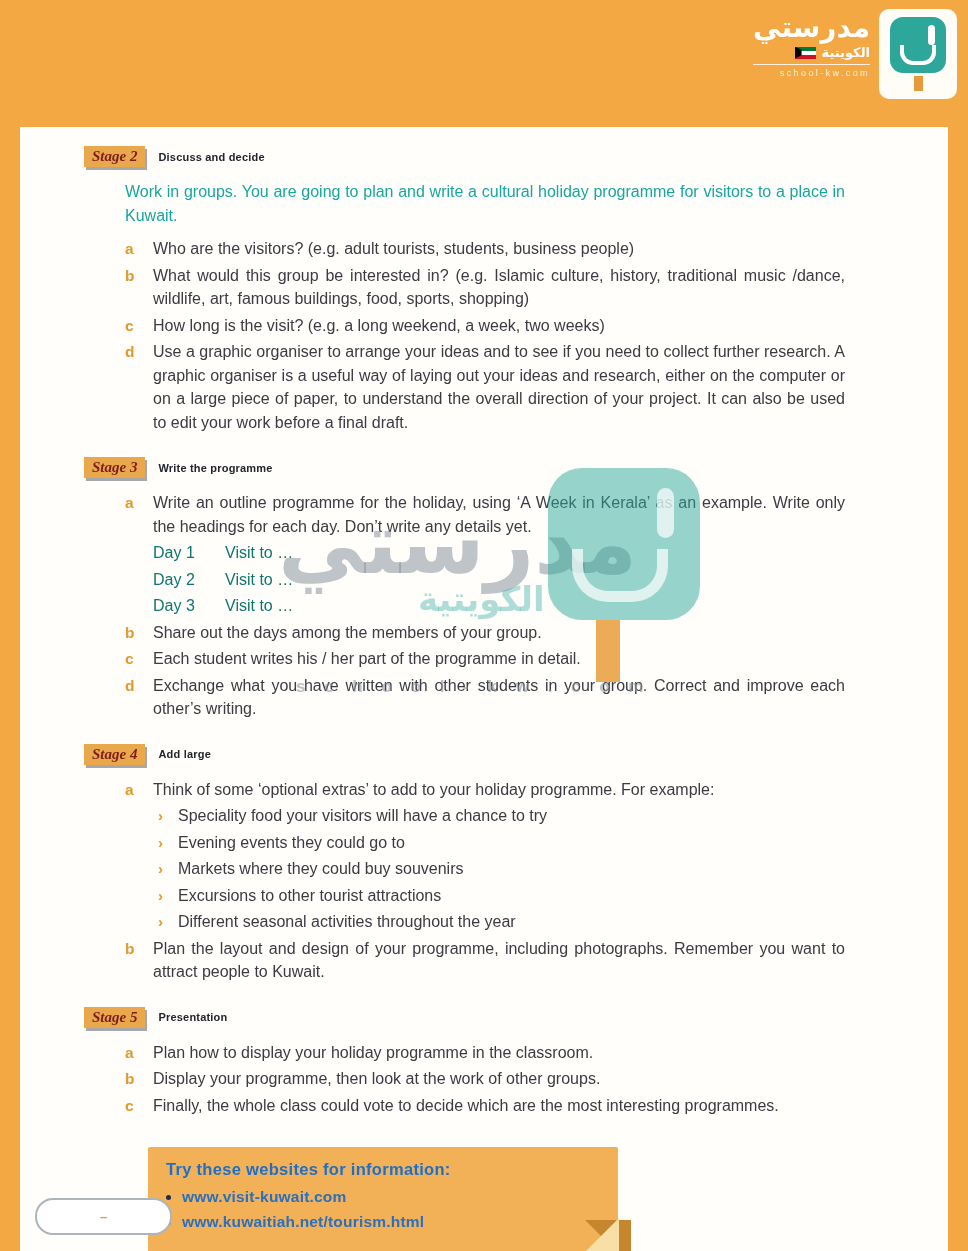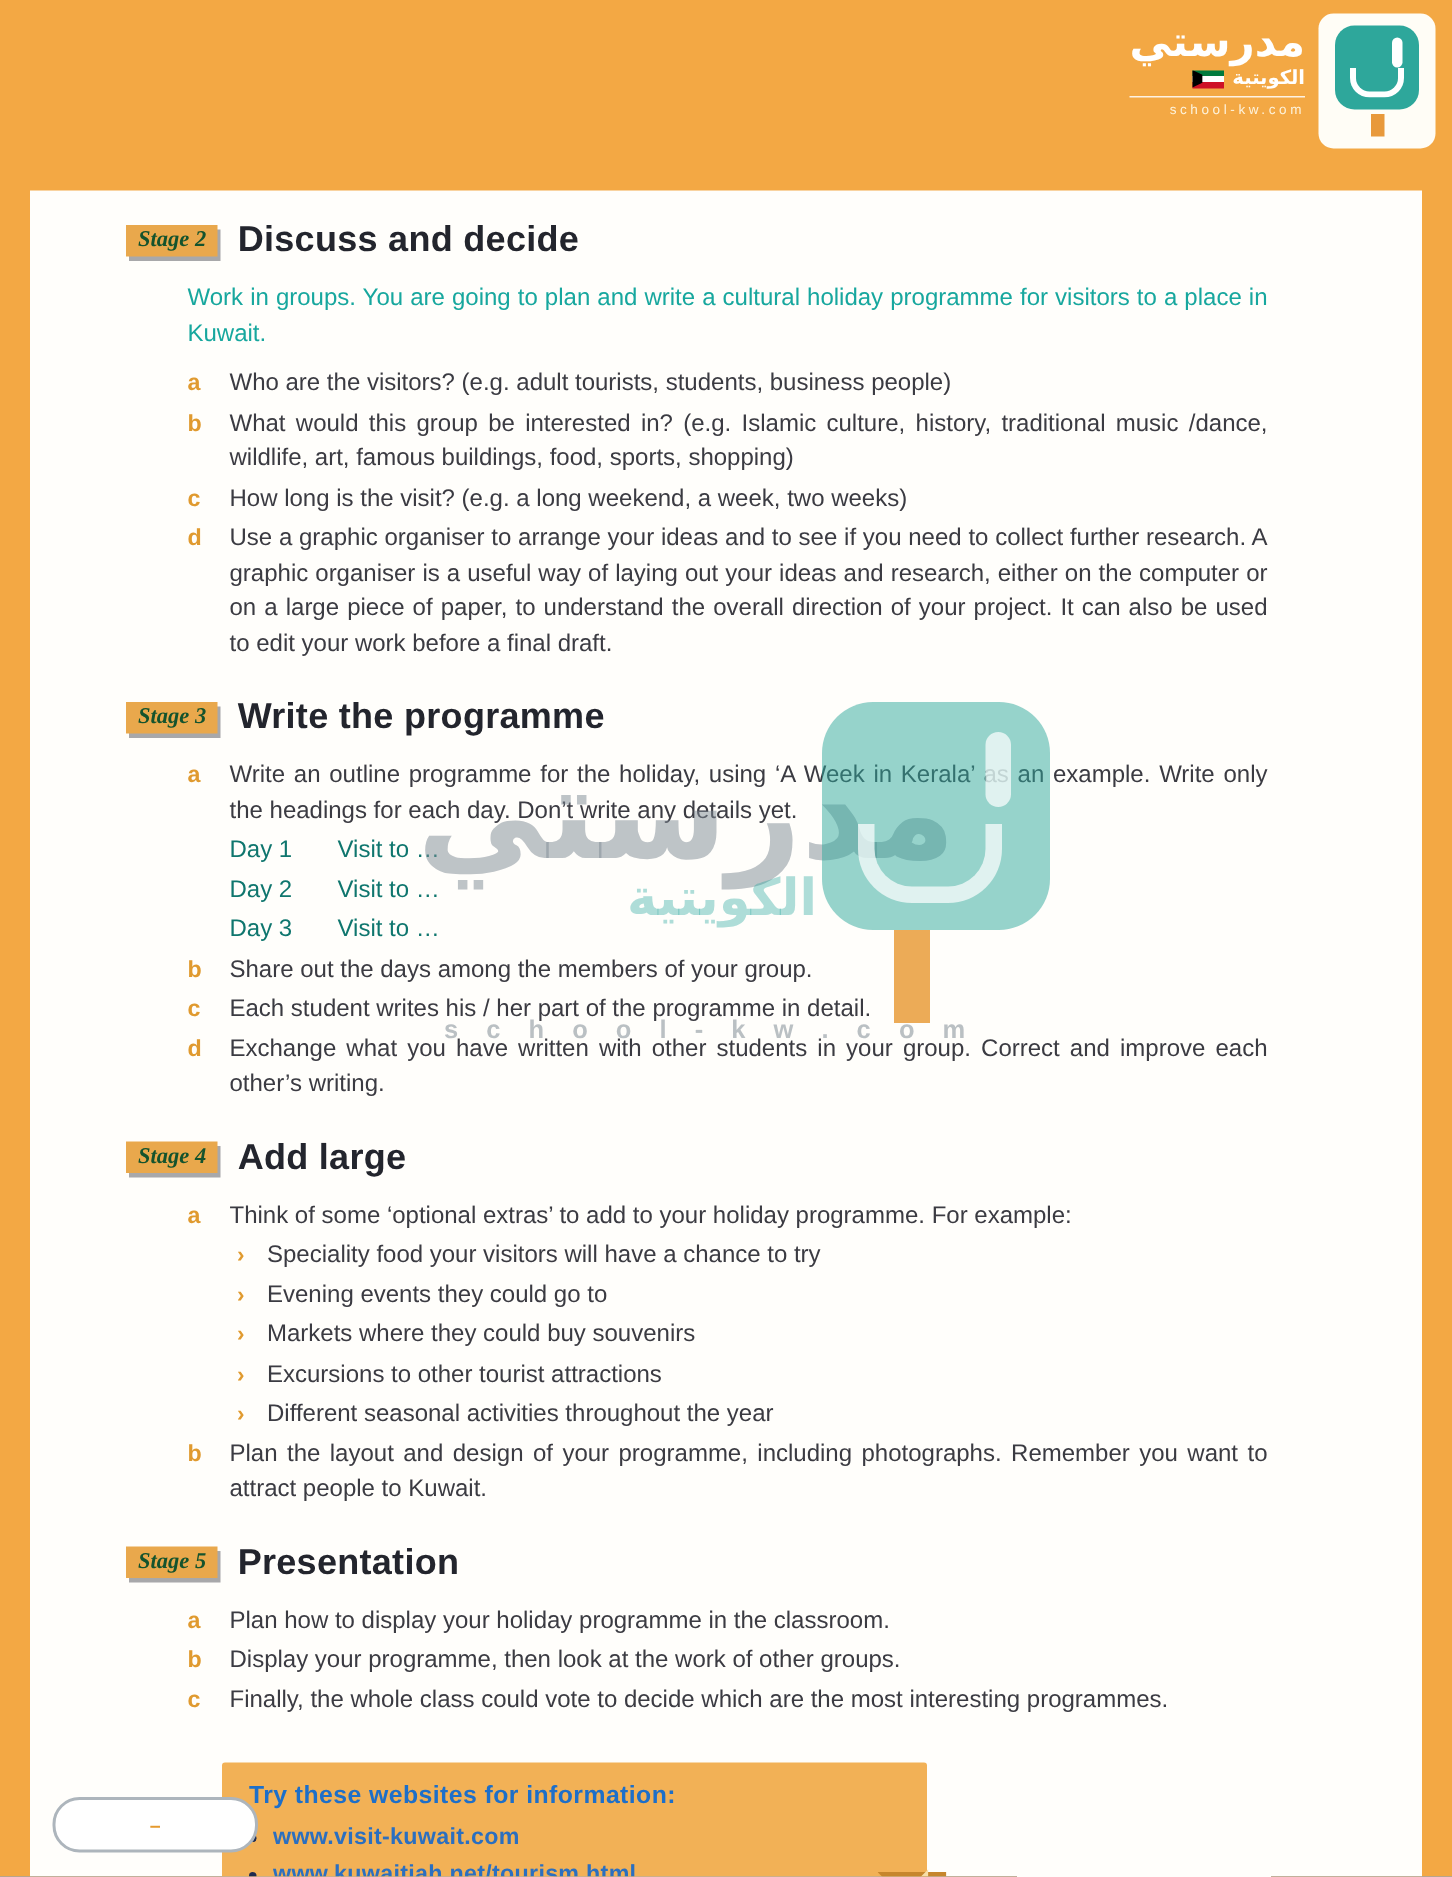--- a/index.html
+++ b/index.html
@@ -23,22 +23,22 @@
   .logo-smiley-card{width:78px;height:90px;background:#FFFDF6;border-radius:10px;display:flex;flex-direction:column;align-items:center;padding-top:8px;box-sizing:border-box;}
   .smiley{width:56px;height:56px;background:#2EA79B;border-radius:13px;position:relative;}
   .smiley .eye{position:absolute;right:11px;top:8px;width:7px;height:20px;background:#fff;border-radius:4px;}
   .smiley .smile{position:absolute;left:10px;bottom:8px;width:28px;height:16px;border:4px solid #fff;border-top:none;border-radius:0 0 13px 13px;}
   .logo-stick{width:9px;height:15px;background:#E8993B;margin-top:3px;}
 
   
   .stage{margin-bottom:23px;}
   .stage-head{display:flex;align-items:center;gap:13px;margin:0 0 0 64px;}
   .badge{background:#E9A84C;padding:0 8px;height:21px;display:flex;align-items:center;box-shadow:2px 3px 0 rgba(96,96,104,.55);}
-  .badge-text{font-family:"Liberation Serif",serif;font-style:italic;font-weight:bold;font-size:15px;color:#14532d;white-space:nowrap;}
-  .stage-title{margin:0;font-size:24px;font-weight:bold;color:#23252D;letter-spacing:.2px;}
+  .badge-text{font-family:"Liberation Serif",serif;font-style:italic;font-weight:bold;font-size:15px;color:#7f1d1d;white-space:nowrap;}
+  .stage-title{margin:0;font-size:11px;font-weight:bold;color:#23252D;letter-spacing:.2px;}
   .intro{margin:13px 103px 10px 105px;color:#17A79E;font-size:16px;line-height:23.5px;text-align:justify;}
   .item{display:flex;margin:0 103px 3px 105px;line-height:23.5px;}
   .ltr{min-width:28px;font-weight:bold;color:#E09A2F;font-size:15.5px;}
   .itx{flex:1;color:#3B3B42;font-size:16px;text-align:justify;}
   .day-row{display:flex;margin:0 0 3px 133px;line-height:23.5px;color:#0f766e;font-size:16px;}
   .day{width:72px;}
   .brow{display:flex;margin:0 103px 3px 138px;line-height:23.5px;}
   .chev{width:20px;color:#E09A2F;font-weight:bold;font-size:15px;}
   .btx{flex:1;color:#3B3B42;font-size:16px;}
 

